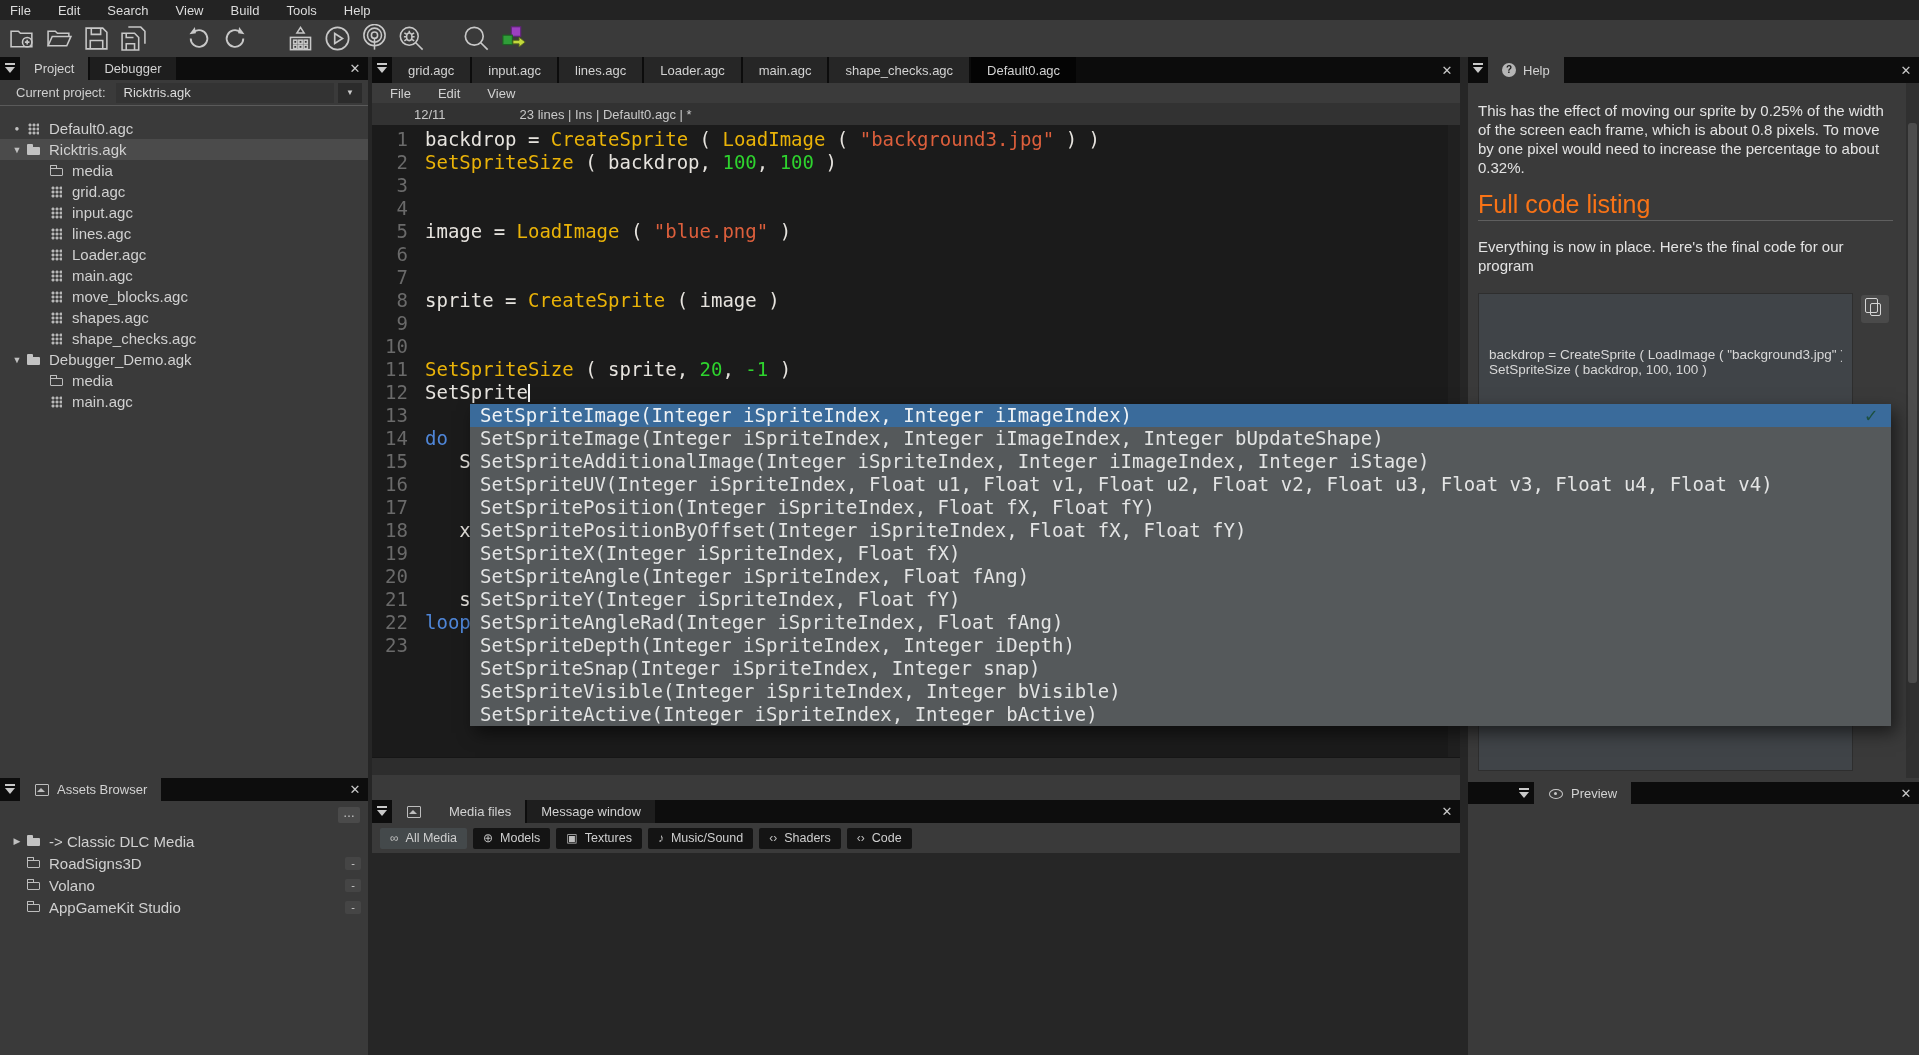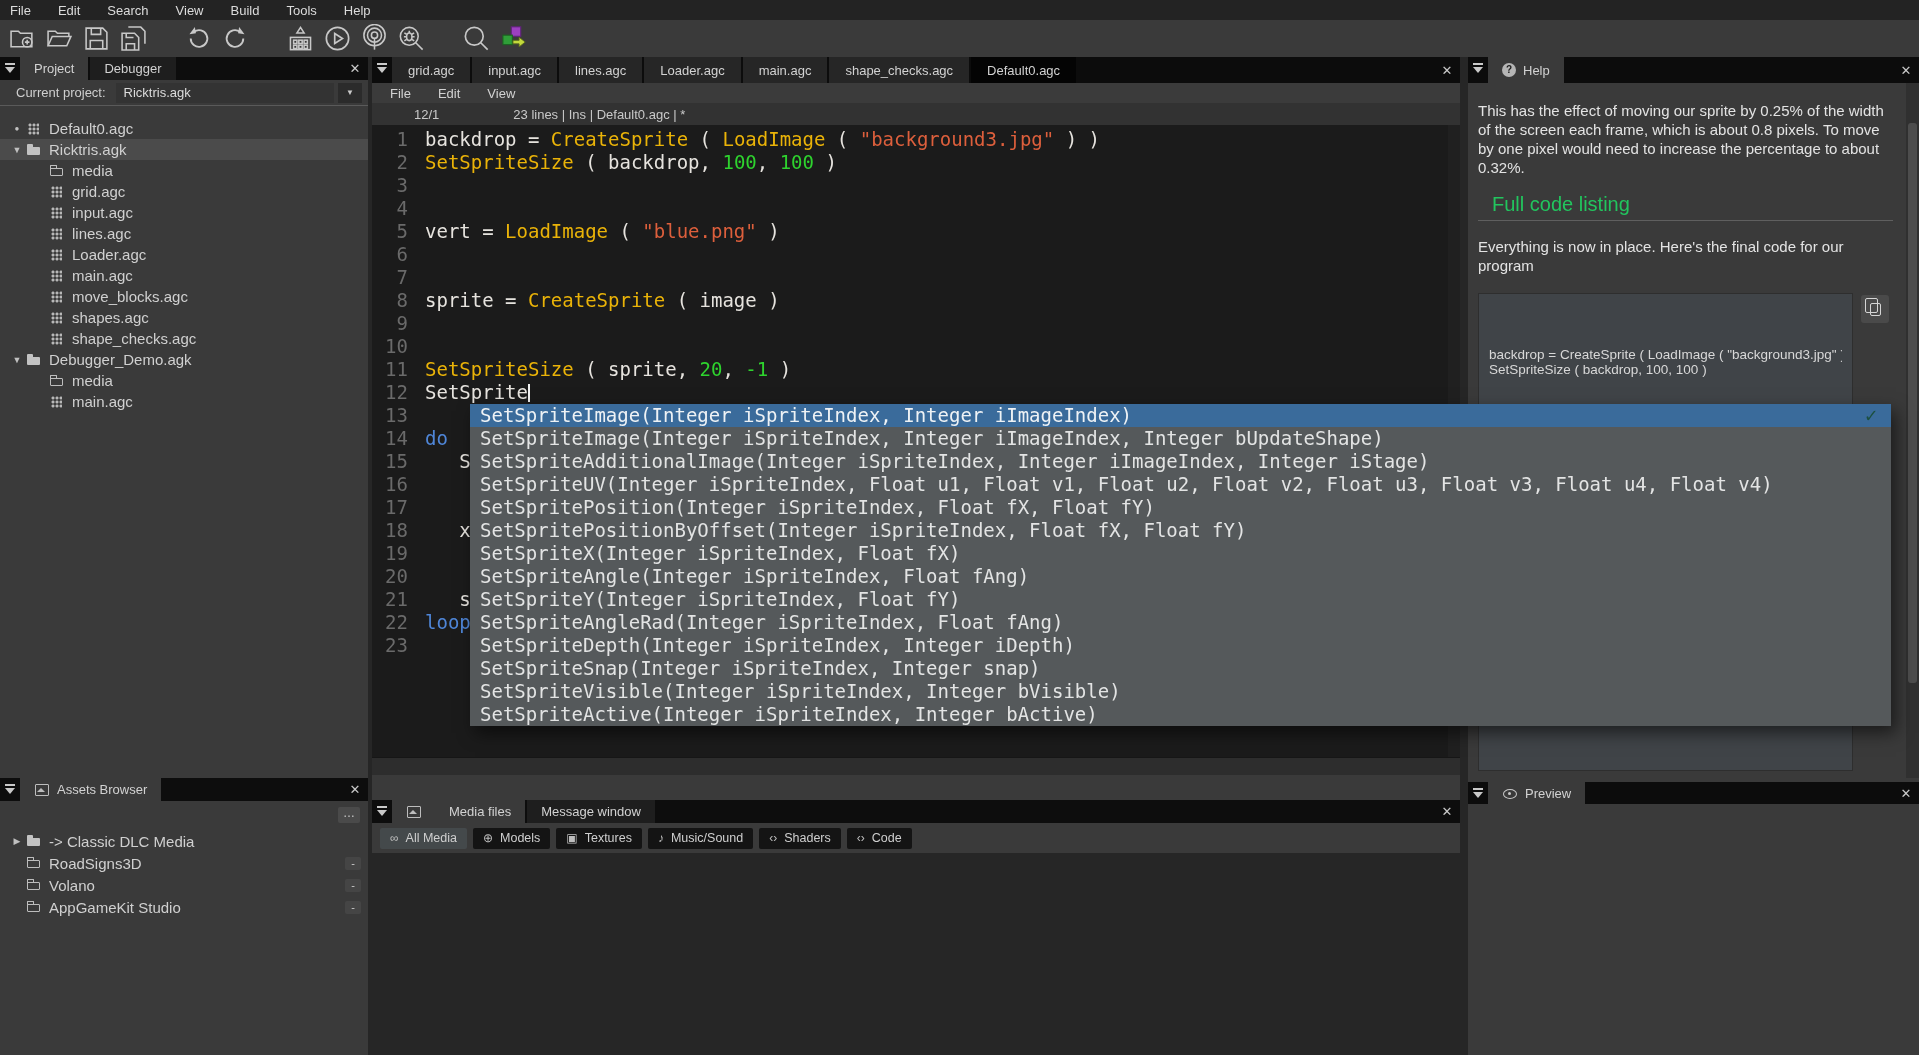--- a/index.html
+++ b/index.html
@@ -99,35 +99,35 @@
   .fglyph{color:#bdbdbd;font-size:12px;}
   .mcontent{flex:1;background:#262626;}
 
   
   .vdiv2{position:absolute;left:1460px;top:57px;width:8px;height:998px;background:#262626;}
   .right-col{position:absolute;left:1468px;top:57px;width:451px;height:998px;background:#3a3a3a;}
   .help{position:absolute;left:0;top:0;right:0;height:721px;}
   .hbar{height:26px;background:#0c0c0c;}
   .hcontent{position:relative;padding:18px 26px 0 10px;font-size:15px;line-height:19px;color:#e3e3e3;}
   .hpara{margin:0 0 18px 0;}
-  .hheading{font-size:20px;color:#22c55e;margin:8px 0 6px 14px;}
+  .hheading{font-size:25px;color:#f97316;margin:8px 0 6px 0;}
   .hdiv{border:none;border-top:1px solid #5f5f5f;margin:0 0 16px 0;}
   .codewrap{position:relative;margin-right:40px;margin-top:14px;}
   .hcode{background:#404448;border:1px solid #2e2e2e;padding:8px 10px;height:478px;overflow:hidden;
          font-size:13.5px;line-height:15px;color:#d8d8d8;white-space:pre;}
   .hcl{height:15px;white-space:pre;overflow:hidden;}
   .copy-btn{position:absolute;right:-36px;top:2px;width:28px;height:28px;background:#4a4a4a;border-radius:3px;
             display:flex;align-items:center;justify-content:center;}
   .copy-ic{width:11px;height:13px;border:1.5px solid #d5d5d5;border-radius:2px;position:relative;}
   .copy-ic::before{content:'';position:absolute;left:-6px;top:-6px;width:11px;height:13px;border:1.5px solid #d5d5d5;border-radius:2px;}
   .help-scroll{position:absolute;right:0;top:26px;width:13px;height:695px;background:#303030;}
   .hthumb{position:absolute;left:2px;right:2px;top:40px;height:560px;background:#4d4d4d;border-radius:3px;}
   .preview{position:absolute;left:0;top:725px;right:0;bottom:0;}
   .pcontent{position:absolute;top:22px;left:0;right:0;bottom:0;background:#3a3a3a;}
-  .pbar{height:22px;background:#0c0c0c;}
+  .pbar{height:22px;background:#0c0c0c;padding-left:46px;}
 
   
   .popup{position:absolute;left:470px;top:404px;width:1421px;z-index:10;background:#55595b;
          box-shadow:5px 7px 16px rgba(0,0,0,.55);font-family:"DejaVu Sans Mono",monospace;
          font-size:19px;line-height:23px;}
   .ac-row{height:23px;display:flex;align-items:center;padding-left:10px;color:#e3e4e4;white-space:pre;}
   .ac-row.sel{background:#3a6b9b;color:#eef2f5;}
   .ac-text{white-space:pre;}
   .ac-check{margin-left:auto;padding-right:14px;color:#1c5040;font-weight:bold;font-size:20px;visibility:hidden;}
   .ac-row.sel .ac-check{visibility:visible;}
@@ -452,21 +452,21 @@
         </div>
       <span class="xbtn">✕</span>
     </div>
     <div class="ed-menu">
 
     <span class="menu-item">File</span>
         <span class="menu-item">Edit</span>
         <span class="menu-item">View</span>
       </div>
     <div class="ed-status">
-      <span class="st-pos">12/1</span>
+      <span class="st-pos">12/11</span>
       <span class="st-info">23 lines  | Ins | Default0.agc | *</span>
     </div>
     <div class="code">
       <div class="code-lines">
 
       <div class="cl">
             <span class="ln">1</span>
             <span class="ct"><span class="sp">backdrop = </span><span class="sf">CreateSprite</span><span class="sp"> ( </span><span class="sf">LoadImage</span><span class="sp"> ( </span><span class="ss">"background3.jpg"</span><span class="sp"> ) )</span></span>
           </div>
           <div class="cl">
@@ -476,21 +476,21 @@
           <div class="cl">
             <span class="ln">3</span>
             <span class="ct"></span>
           </div>
           <div class="cl">
             <span class="ln">4</span>
             <span class="ct"></span>
           </div>
           <div class="cl">
             <span class="ln">5</span>
-            <span class="ct"><span class="sp">vert = </span><span class="sf">LoadImage</span><span class="sp"> ( </span><span class="ss">"blue.png"</span><span class="sp"> )</span></span>
+            <span class="ct"><span class="sp">image = </span><span class="sf">LoadImage</span><span class="sp"> ( </span><span class="ss">"blue.png"</span><span class="sp"> )</span></span>
           </div>
           <div class="cl">
             <span class="ln">6</span>
             <span class="ct"></span>
           </div>
           <div class="cl">
             <span class="ln">7</span>
             <span class="ct"></span>
           </div>
           <div class="cl">

